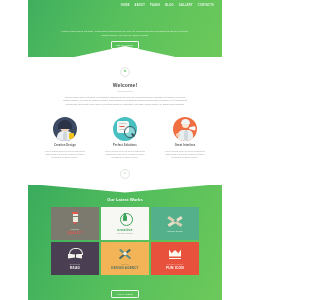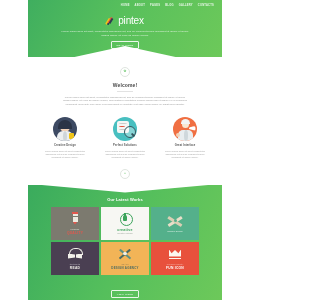--- a/index.html
+++ b/index.html
@@ -96,29 +96,20 @@
     <div class="hero">
       <div class="nav">
         <a href="#">Home</a>
         <a href="#">About</a>
         <a href="#">Pages</a>
         <a href="#">Blog</a>
         <a href="#">Gallery</a>
         <a href="#">Contacts</a>
       </div>
 
-      <div class="brand">
-        <span class="logo-mark">
-          <i class="lm lm1"></i>
-            <i class="lm lm2"></i>
-            <i class="lm lm3"></i>
-            <i class="lm lm4"></i>
-        </span>
-        <span class="brand-name">pintex</span>
-      </div>
 
       <div class="hero-sub">
         <p>Lorem ipsum dolor sit amet, consectetur adipisicing elit, sed do eiusmod tempor incididunt ut labore et dolore magna aliqua. Ut enim ad minim veniam.</p>
       </div>
 
       <div class="hero-btn">
         <span>Read More</span>
       </div>
 
       <div class="hero-notch"></div>

